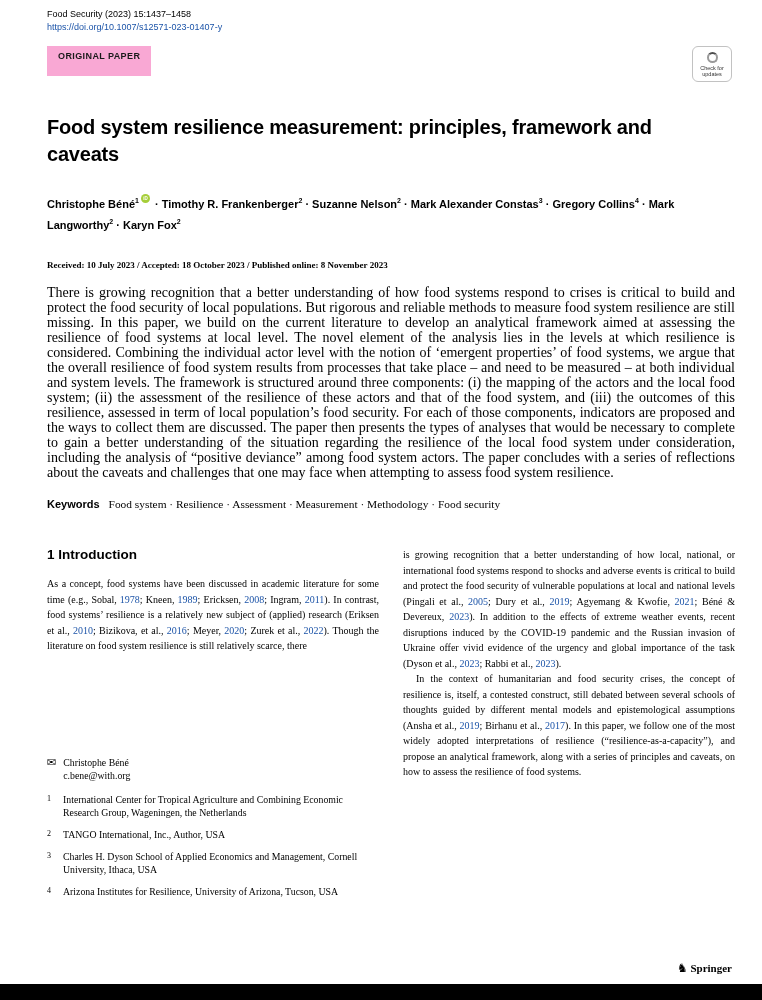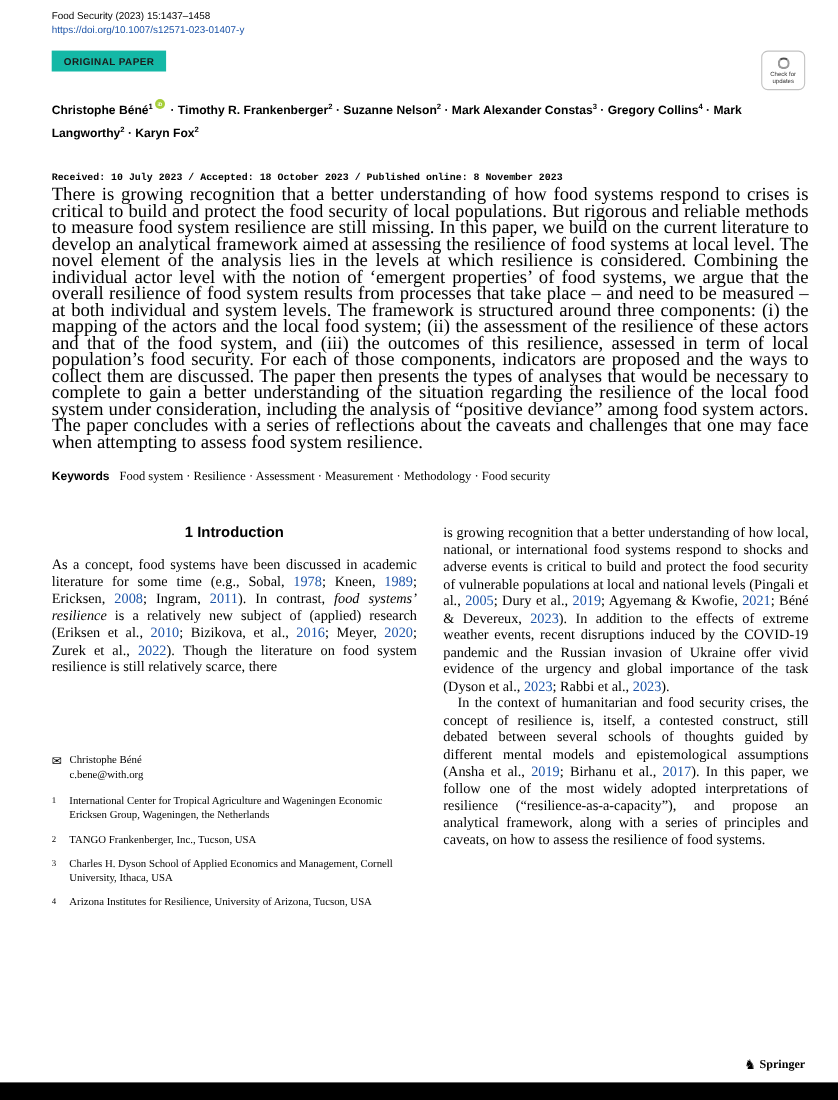--- a/index.html
+++ b/index.html
@@ -6,22 +6,22 @@
   html,body { background:#444; }
   .page {
     width:762px; height:1000px; position:relative; background:#fff;
     padding:8px 27px 0 47px; overflow:hidden;
     font-family:"Liberation Serif", serif; color:#111;
   }
   
   .cite-block { font-family:"Liberation Sans", sans-serif; font-size:9px; line-height:12.5px; color:#000; }
   .doi { color:#1c54a8; text-decoration:none; display:inline-block; }
   .badge {
-    display:inline-block; margin-top:13px; background:#14b8a6; color:#1a1a1a;
-    font:bold 9px "Liberation Sans", sans-serif; letter-spacing:.4px; padding:5px 11px 4px;
+    display:inline-block; margin-top:13px; background:#f9a8d4; color:#1a1a1a;
+    font:bold 9px "Liberation Sans", sans-serif; letter-spacing:.4px; padding:5px 11px 15px;
   }
   
   .check-badge {
     position:absolute; top:46px; right:30px; width:40px; height:36px;
     border:1px solid #c2c2c2; border-radius:6px; background:#fff;
     display:flex; flex-direction:column; align-items:center; justify-content:center; gap:2px;
     cursor:pointer;
   }
   .cm-circle { width:11px; height:11px; border-radius:50%; border:2.5px solid #9a9a9a; border-top-color:#4d4d4d; }
   .cm-text { font:5.5px/6px "Liberation Sans", sans-serif; color:#333; text-align:center; width:30px; }
@@ -31,36 +31,36 @@
   .authors .sup { font-size:7px; vertical-align:super; }
   .icon-orcid {
     display:inline-block; width:9px; height:9px; border-radius:50%; background:#a6ce39;
     margin:0 2px; vertical-align:super; position:relative;
   }
   .icon-orcid::after {
     content:"iD"; position:absolute; left:0; top:0; width:9px; height:9px;
     font:bold 4.5px/9px "Liberation Sans", sans-serif; color:#fff; text-align:center;
   }
   
-  .meta { margin-top:26px; font-family:Liberation Mono, monospace; font-size:9px; line-height:13px; color:#000; }
+  .meta { margin-top:26px; font-family:Liberation Serif, serif; font-size:9px; line-height:13px; color:#000; }
   .meta .received { font-weight:bold; }
   
   .abstract h2 { margin-top:25px; font:bold 12.5px "Liberation Sans", sans-serif; color:#000; }
-  .abstract p { margin-top:0; font-size:17px; line-height:15px; text-align:justify; color:#000; }
+  .abstract p { margin-top:13px; font-size:14px; line-height:15px; text-align:justify; color:#000; }
   
   .keywords { margin-top:17px; font-size:11.4px; line-height:15px; color:#000; }
   .kw-label { font:bold 11px "Liberation Sans", sans-serif; margin-right:9px; }
   
   .columns { margin-top:35px; display:grid; grid-template-columns:332px 332px; column-gap:24px; height:360px; overflow:hidden; }
   .col-left { display:flex; flex-direction:column; }
-  .sec { font:bold 13.5px "Liberation Sans", sans-serif; color:#000; margin-bottom:14px;text-align:center; }
-  .body-p { font-size:13px; line-height:15.5px; text-align:justify; color:#000; }
+  .sec { font:bold 13.5px "Liberation Sans", sans-serif; color:#000; margin-bottom:14px; }
+  .body-p { font-size:10px; line-height:15.5px; text-align:justify; color:#000; }
   .indent { text-indent:13px; }
   .lnk { color:#1c54a8; cursor:pointer; }
-  .i { font-style:italic; }
+  .i { }
   
   .footnotes { margin-top:auto; font-size:9.8px; line-height:13px; color:#000; }
   .corr { display:flex; gap:7px; margin-bottom:11px; }
   .env { font-family:"DejaVu Sans", sans-serif; font-size:11px; line-height:13px; color:#000; }
   .email { cursor:pointer; }
   .aff { display:flex; gap:9px; margin-bottom:9px; }
   .aff-num { flex:none; width:7px; font-size:8px; transform:translateY(-1px); text-align:left; }
   .aff-text { flex:1; }
   
   .springer { position:absolute; right:30px; bottom:25px; display:flex; align-items:center; gap:3px;
@@ -78,20 +78,21 @@
     <span class="doi">https://doi.org/10.1007/s12571-023-01407-y</span>
   </div>
 
   <div class="badge">ORIGINAL PAPER</div>
 
   <div class="check-badge">
     <span class="cm-circle"></span>
     <span class="cm-text">Check for updates</span>
   </div>
 
+  <h1 class="title">Food system resilience measurement: principles, framework and caveats</h1>
 
   <div class="authors"><span>Christophe Béné</span><span class="sup">1</span><span class="icon-orcid"></span><span> · </span><span>Timothy R. Frankenberger</span><span class="sup">2</span><span> · </span><span>Suzanne Nelson</span><span class="sup">2</span><span> · </span><span>Mark Alexander Constas</span><span class="sup">3</span><span> · </span><span>Gregory Collins</span><span class="sup">4</span><span> · </span><span>Mark Langworthy</span><span class="sup">2</span><span> · </span><span>Karyn Fox</span><span class="sup">2</span></div>
 
   <div class="meta">
     <div class="received">Received: 10 July 2023 / Accepted: 18 October 2023 / Published online: 8 November 2023</div>
   </div>
 
   <section class="abstract">
     <p>There is growing recognition that a better understanding of how food systems respond to crises is critical to build and protect the food security of local populations. But rigorous and reliable methods to measure food system resilience are still missing. In this paper, we build on the current literature to develop an analytical framework aimed at assessing the resilience of food systems at local level. The novel element of the analysis lies in the levels at which resilience is considered. Combining the individual actor level with the notion of ‘emergent properties’ of food systems, we argue that the overall resilience of food system results from processes that take place – and need to be measured – at both individual and system levels. The framework is structured around three components: (i) the mapping of the actors and the local food system; (ii) the assessment of the resilience of these actors and that of the food system, and (iii) the outcomes of this resilience, assessed in term of local population’s food security. For each of those components, indicators are proposed and the ways to collect them are discussed. The paper then presents the types of analyses that would be necessary to complete to gain a better understanding of the situation regarding the resilience of the local food system under consideration, including the analysis of “positive deviance” among food system actors. The paper concludes with a series of reflections about the caveats and challenges that one may face when attempting to assess food system resilience.</p>
   </section>
@@ -108,25 +109,25 @@
       <div class="footnotes">
         <div class="corr">
           <span class="env">✉</span>
           <div>
             <div>Christophe Béné</div>
             <div class="email">c.bene@with.org</div>
           </div>
         </div>
         <div class="aff">
           <span class="aff-num">1</span>
-          <span class="aff-text">International Center for Tropical Agriculture and Wageningen Economic Ericksen Group, Wageningen, the Netherlands</span>
+          <span class="aff-text">International Center for Tropical Agriculture and Combining Economic Research Group, Wageningen, the Netherlands</span>
         </div>
         <div class="aff">
           <span class="aff-num">2</span>
-          <span class="aff-text">TANGO Frankenberger, Inc., Tucson, USA</span>
+          <span class="aff-text">TANGO International, Inc., Author, USA</span>
         </div>
         <div class="aff">
           <span class="aff-num">3</span>
           <span class="aff-text">Charles H. Dyson School of Applied Economics and Management, Cornell University, Ithaca, USA</span>
         </div>
         <div class="aff">
           <span class="aff-num">4</span>
           <span class="aff-text">Arizona Institutes for Resilience, University of Arizona, Tucson, USA</span>
         </div>
       </div>

